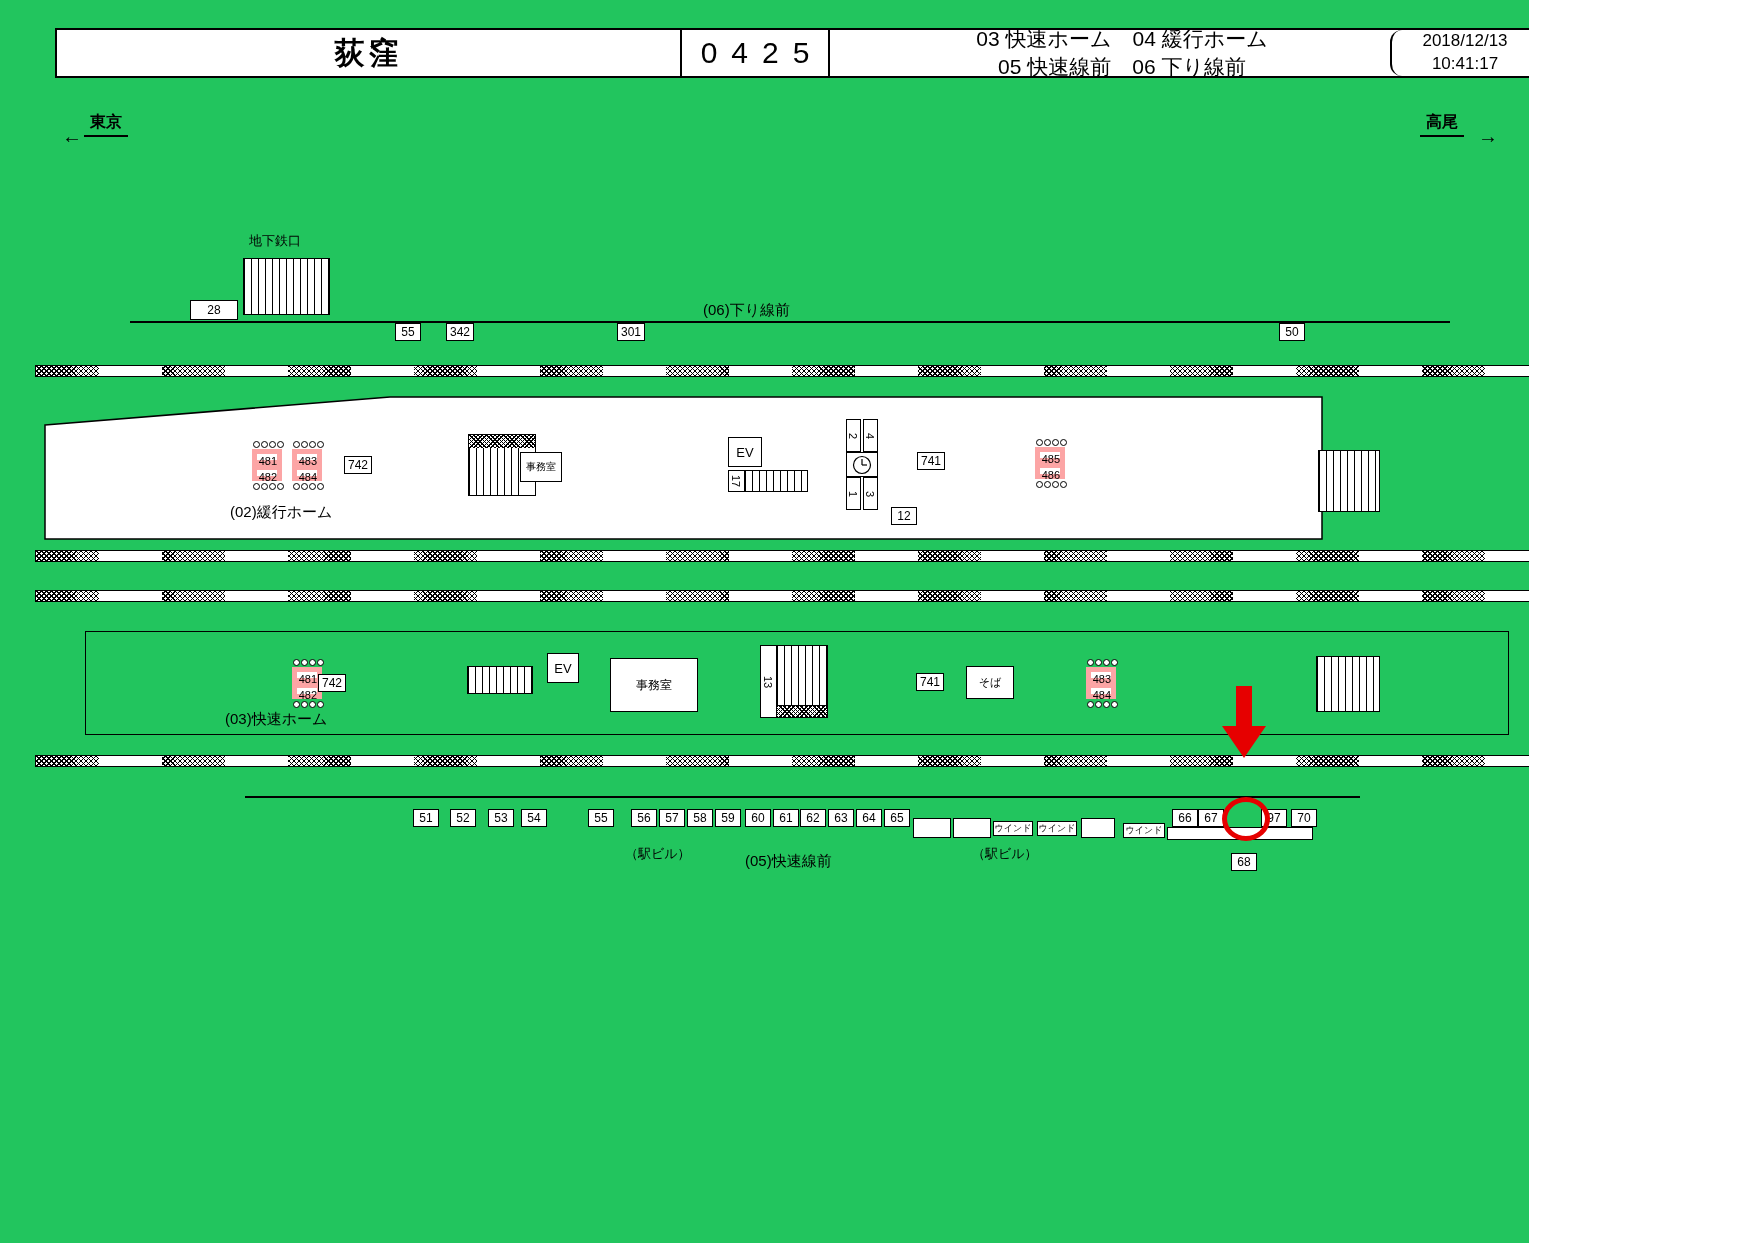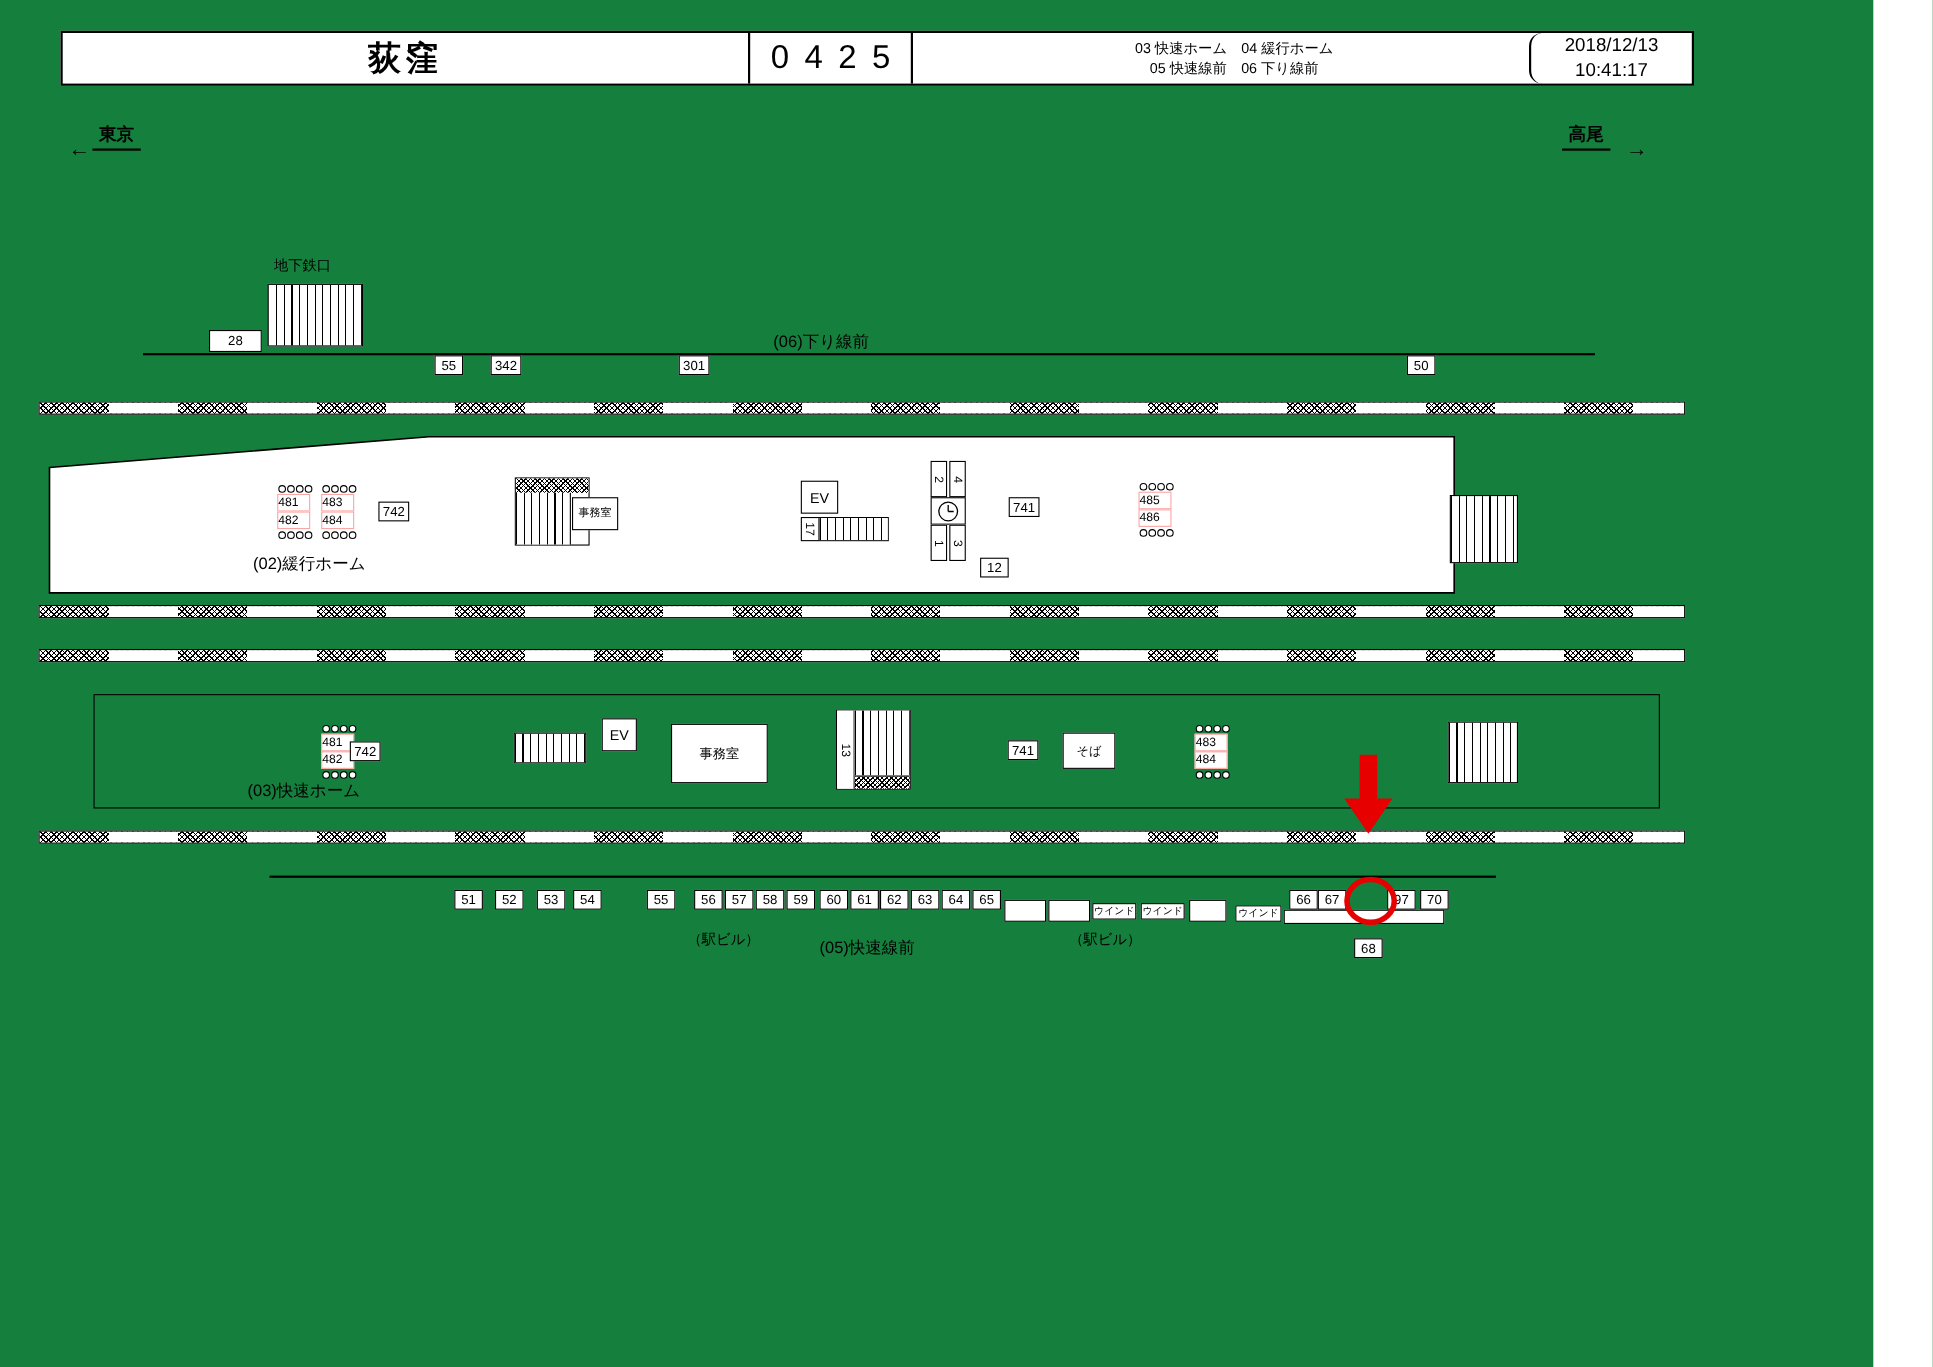--- a/index.html
+++ b/index.html
@@ -1,25 +1,25 @@
 <!DOCTYPE html>
 <html><head>
 <meta charset="utf-8">
 <style>
   * { margin:0; padding:0; box-sizing:border-box; }
   body { background:#fff; color:#000; font-family:"Liberation Sans","DejaVu Sans",sans-serif; }
-  #stage { position:relative; width:1703px; height:1243px; background:#15803d; overflow:hidden; }
+  #stage { position:relative; width:1529px; height:1243px; background:#22c55e; overflow:hidden; }
 
   
   .header { position:absolute; left:55px; top:28px; width:1485px; height:50px; border:2px solid #000; display:flex; background:#fff; }
   .h-cell { display:flex; flex-direction:column; justify-content:center; align-items:center; height:100%; }
   .h-cell + .h-cell { border-left:2px solid #000; }
   .h-station { width:623px; font-size:30px; font-weight:bold; letter-spacing:4px; }
   .h-code { width:148px; font-size:30px; letter-spacing:14px; text-indent:14px; }
-  .h-platforms { width:562px; font-size:13px; line-height:1.35;padding-left:24px; }
+  .h-platforms { width:562px; font-size:21px; line-height:1.35;padding-left:24px; }
   .h-datetime { width:148px; font-size:17px; line-height:1.35;border-radius:12px; }
 
   .dir { position:absolute; font-size:16px; font-weight:bold; border-bottom:2px solid #000; padding:0 6px 2px; }
   .dir-arrow { position:absolute; font-size:20px; line-height:1; }
 
   .label { position:absolute; font-size:15px; white-space:nowrap; }
   .label-s { position:absolute; font-size:13px; white-space:nowrap; }
 
   .hline { position:absolute; border-top:2px solid #000; height:0; }
 
@@ -28,21 +28,21 @@
   .track { position:absolute; left:35px; width:1497px; height:12px; border:1px solid #000; background-color:#fff;
     background-image:
       repeating-linear-gradient(90deg, transparent 0 63px, #fff 63px 126px),
       repeating-linear-gradient(45deg, #000 0 1px, transparent 1px 3.5px),
       repeating-linear-gradient(135deg, #000 0 1px, transparent 1px 3.5px); }
 
   .box { position:absolute; border:1px solid #000; background:#fff; }
   .stripe-bg { background-image:repeating-linear-gradient(90deg,#000 0 1px,transparent 1px 7px); background-color:#fff; }
   .hatch-bg { background-image:repeating-linear-gradient(45deg,#000 0 1px,transparent 1px 3px),repeating-linear-gradient(135deg,#000 0 1px,transparent 1px 3px); background-color:#fff; }
 
-  .seatbox { position:absolute; width:30px; height:16px; border:1px solid #fca5a5; background:#fff; font-size:11px; line-height:14px; text-align:left; z-index:2; }
+  .seatbox { position:absolute; width:30px; height:16px; border:5px solid #fca5a5; background:#fff; font-size:11px; line-height:14px; text-align:right; z-index:2; }
   .dots { position:absolute; display:flex; gap:1px; z-index:1; }
   .dots i { width:7px; height:7px; border:1px solid #000; border-radius:50%; background:#fff; display:block; }
 
   .vcol { position:absolute; border:1px solid #000; background:#fff; display:flex; align-items:center; justify-content:center; }
   .vnum { transform:rotate(90deg); display:inline-block; font-size:11px; }
 
   .center { display:flex; align-items:center; justify-content:center; }
   .txt10 { font-size:10px; line-height:1.2; text-align:center; }
   .txt12 { font-size:12px; text-align:center; }
   .wind { position:absolute; border:1px solid #000; background:#fff; font-size:9px; line-height:13px; text-align:center; overflow:hidden; }

